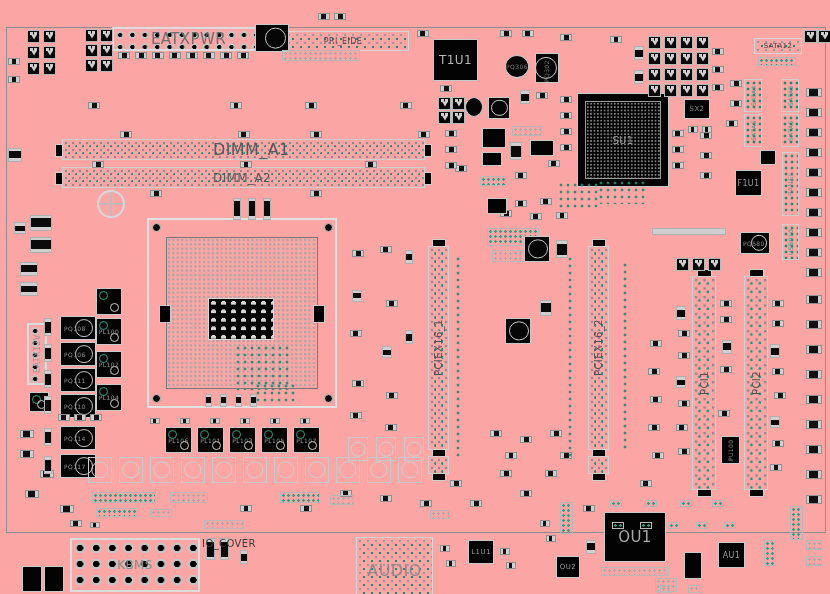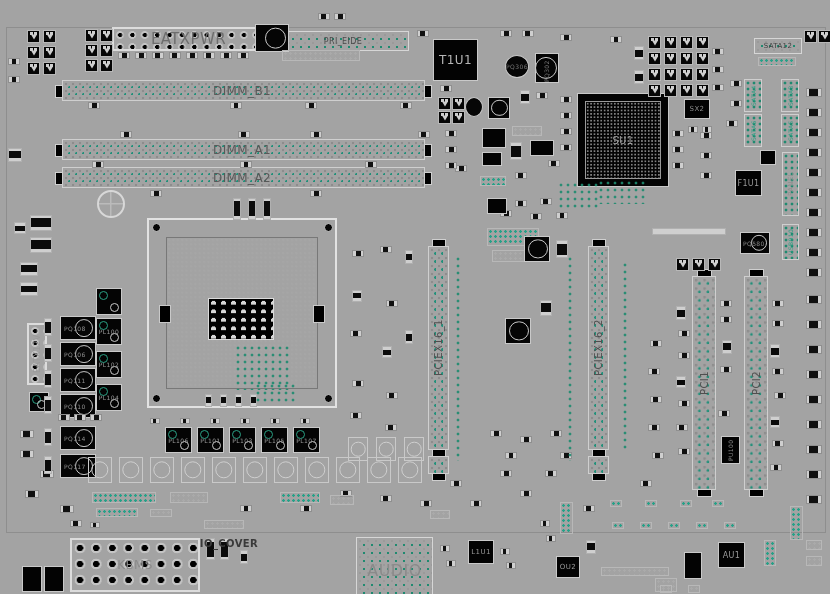--- a/index.html
+++ b/index.html
@@ -1,16 +1,16 @@
 <!DOCTYPE html>
 <html><head>
 <meta charset="utf-8">
 <style>
   html,body{margin:0;padding:0;background:#000;}
-  #board{position:relative;width:830px;height:594px;background:#a3a3a3;overflow:hidden;
+  #board{position:relative;width:830px;height:594px;background:#fca5a5;overflow:hidden;
          font-family:"DejaVu Sans",sans-serif;}
   .comp{position:absolute;box-sizing:border-box;}
   .lbl{position:absolute;inset:0;display:flex;align-items:center;justify-content:center;
        font-size:9px;color:#8a8a8a;letter-spacing:.4px;white-space:nowrap;pointer-events:none;z-index:3;}
   .lbl.vert{writing-mode:vertical-rl;transform:rotate(180deg);}
   .t-board{border:1px solid #8e8e8e;}
   .t-conn-atx{border:2px solid #dcdcdc;
     background-image:radial-gradient(circle at 6px 6px,#000 2px,#c4c4c4 2.3px 3.8px,transparent 4.1px);
     background-size:12.4px 12px;}
   .t-conn-big{border:2px solid #dcdcdc;
@@ -97,25 +97,22 @@
     <div class="comp t-conn" style="left: 277px; top: 31px; width: 132px; height: 20px;">
       <span class="lbl" style="font-size: 8px; color: rgb(74, 74, 74);">PRI_EIDE</span>
     </div>
     <div class="comp t-mosfet" style="left: 255px; top: 24px; width: 34px; height: 28px;"></div>
     <div class="comp t-chip" style="left: 433px; top: 39px; width: 45px; height: 42px;">
       <span class="lbl" style="font-size: 12px; color: rgb(181, 181, 181);">T1U1</span>
     </div>
     <div class="comp t-conn" style="left: 754px; top: 38px; width: 48px; height: 16px;">
       <span class="lbl" style="font-size: 7px; color: rgb(63, 63, 63);">SATA12</span>
     </div>
-    <div class="comp t-slot-h" style="left: 62px; top: 80px; width: 363px; height: 21px;">
-      <span class="lbl" style="font-size: 12px; color: rgb(88, 88, 88); justify-content: flex-start; padding-left: 150px;">DIMM_B1</span>
-    </div>
     <div class="comp t-slot-h" style="left: 62px; top: 139px; width: 363px; height: 21px;">
-      <span class="lbl" style="font-size: 12px; color: rgb(88, 88, 88); justify-content: flex-start; padding-left: 150px; text-align: center;">DIMM_A1</span>
+      <span class="lbl" style="font-size: 16px; color: rgb(88, 88, 88); justify-content: flex-start; padding-left: 150px; text-align: center;">DIMM_A1</span>
     </div>
     <div class="comp t-slot-h" style="left: 62px; top: 167px; width: 363px; height: 21px;">
       <span class="lbl" style="font-size: 12px; color: rgb(88, 88, 88); justify-content: flex-start; padding-left: 150px;">DIMM_A2</span>
     </div>
     <div class="comp t-conn-atx" style="left: 27px; top: 323px; width: 20px; height: 62px;">
       <span class="lbl vert" style="font-size: 8px; color: rgb(154, 154, 154);">EATX12V</span>
     </div>
     <div class="comp t-socket-outer" style="left: 147px; top: 218px; width: 190px; height: 190px;"></div>
     <div class="comp t-socket-grid" style="left: 166px; top: 237px; width: 152px; height: 152px;"></div>
     <div class="comp t-cavity" style="left: 208px; top: 298px; width: 66px; height: 42px;"></div>
@@ -220,28 +217,31 @@
     </div>
     <div class="comp t-mosfet" style="left: 740px; top: 232px; width: 30px; height: 22px;">
       <span class="lbl" style="font-size: 6px; color: rgb(138, 138, 138); justify-content: flex-start; padding-left: 2px;">PQ580</span>
     </div>
     <div class="comp t-chip" style="left: 721px; top: 436px; width: 19px; height: 28px;">
       <span class="lbl vert" style="font-size: 6px; color: rgb(138, 138, 138);">PU100</span>
     </div>
     <div class="comp t-conn-big" style="left: 70px; top: 538px; width: 130px; height: 54px;">
       <span class="lbl" style="font-size: 12px; color: rgb(138, 138, 138);">KBMS</span>
     </div>
-    <div class="comp t-label" style="left: 190px; top: 537px; width: 78px; height: 12px; font-weight: bold;">
+    <div class="comp t-label" style="left: 190px; top: 537px; width: 78px; height: 12px;">
       <span class="lbl" style="font-size: 10px; color: rgb(58, 58, 58);">IO_COVER</span>
     </div>
     <div class="comp t-conn" style="left: 356px; top: 537px; width: 77px; height: 67px;">
       <span class="lbl" style="font-size: 16px; color: rgb(138, 138, 138);">AUDIO</span>
     </div>
     <div class="comp t-chip" style="left: 468px; top: 540px; width: 26px; height: 24px;">
       <span class="lbl" style="font-size: 7px; color: rgb(154, 154, 154);">L1U1</span>
+    </div>
+    <div class="comp t-chip" style="left: 604px; top: 512px; width: 62px; height: 50px;">
+      <span class="lbl" style="font-size: 15px; color: rgb(168, 168, 168);">OU1</span>
     </div>
     <div class="comp t-chip" style="left: 556px; top: 556px; width: 24px; height: 22px;">
       <span class="lbl" style="font-size: 7px; color: rgb(154, 154, 154);">OU2</span>
     </div>
     <div class="comp t-chip" style="left: 718px; top: 542px; width: 27px; height: 26px;">
       <span class="lbl" style="font-size: 8px; color: rgb(154, 154, 154);">AU1</span>
     </div>
     <div class="comp t-bar" style="left: 652px; top: 228px; width: 74px; height: 7px;"></div>
     <div class="comp t-vpart" style="left: 27px; top: 30px; width: 13px; height: 13px;"></div>
     <div class="comp t-vpart" style="left: 43px; top: 30px; width: 13px; height: 13px;"></div>

